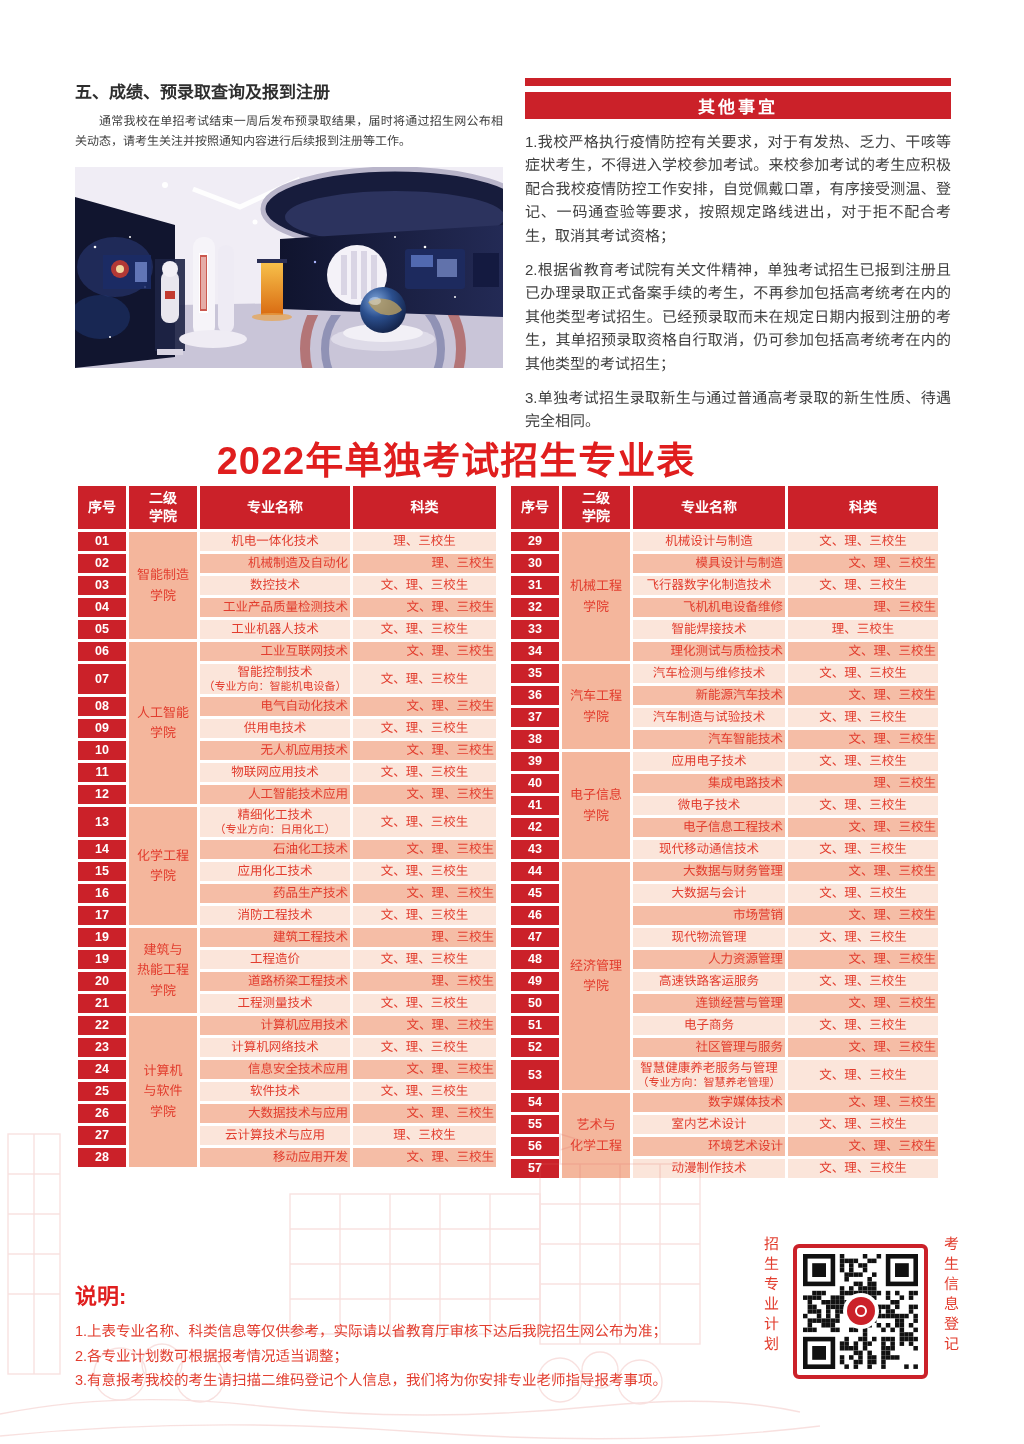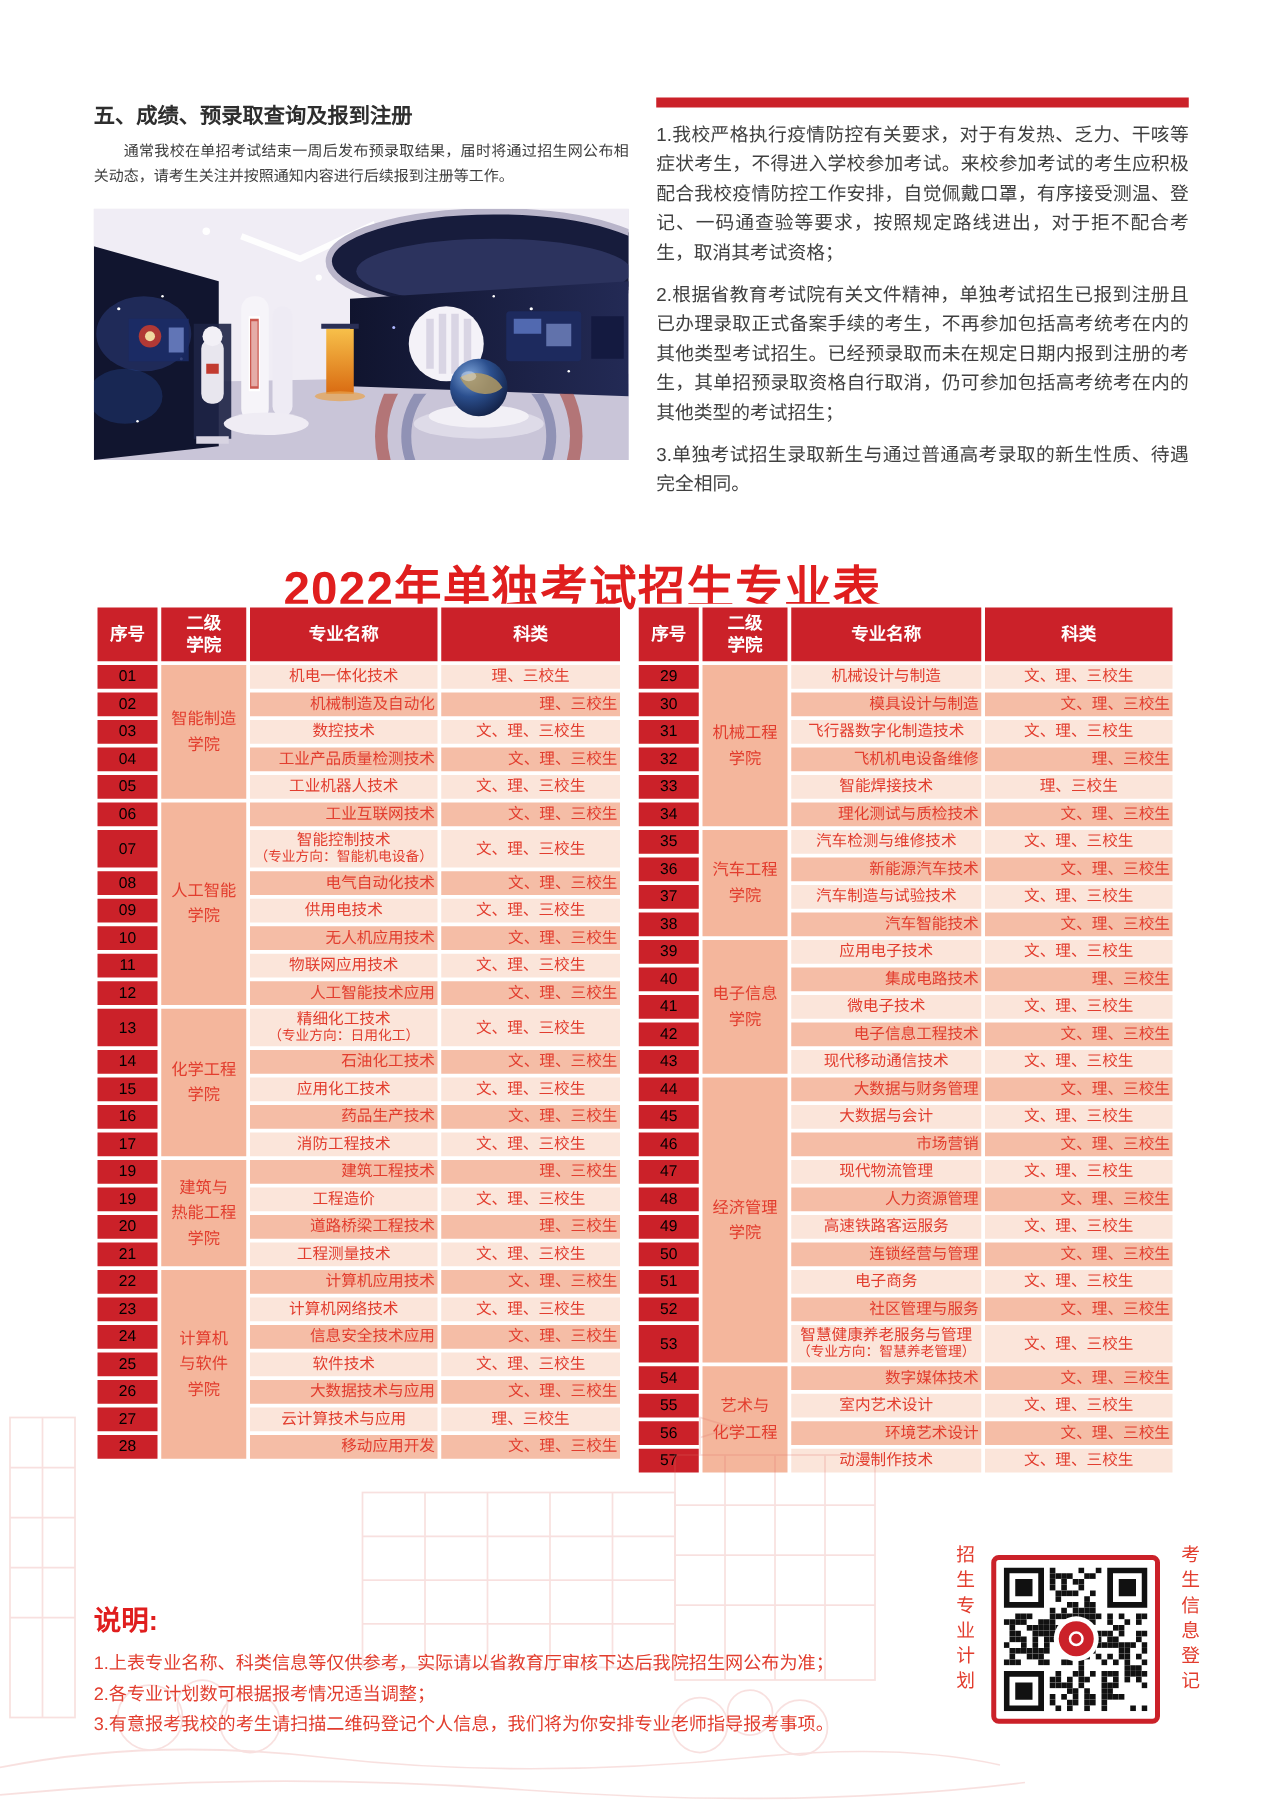--- a/index.html
+++ b/index.html
@@ -20,32 +20,32 @@
   .photo{width:428px;height:201px;margin-top:4px;overflow:hidden;background:#e9e6f0;}
   .photo svg{display:block;}
 
   .col-right{width:426px;}
   .thin-bar{height:8px;background:var(--accent);}
   .banner{margin-top:6px;height:27px;background:var(--accent);color:#fff;font-weight:bold;
           font-size:17px;letter-spacing:3px;display:flex;align-items:center;justify-content:center;}
   .col-right p{font-size:15px;color:var(--body-text);line-height:1.56;text-align:justify;margin:11px 0 0 0;}
 
   
-  .main-title{position:absolute;left:0;top:424px;width:900px;text-align:center;margin:16px;
+  .main-title{position:absolute;left:0;top:424px;width:900px;text-align:center;margin:6px;
               font-size:38px;font-weight:900;color:var(--title-red);letter-spacing:1px;}
 
   
   .tables{position:absolute;left:75px;top:483px;display:flex;gap:9px;align-items:flex-start;}
   table.spec-table{border-collapse:separate;border-spacing:3px;table-layout:fixed;background:#fff;}
   .spec-table th{background:var(--accent);color:#fff;font-size:14px;font-weight:bold;
                  padding:4px 2px;height:42px;text-align:center;vertical-align:middle;
                  white-space:pre-line;line-height:1.25;}
   .spec-table td{font-size:12.5px;color:var(--text-red);text-align:center;vertical-align:middle;
                  padding:1px 2px;height:19px;line-height:15px;}
-  .spec-table td.no{background:var(--accent);color:#000000;font-size:12.5px;font-weight:normal;}
+  .spec-table td.no{background:var(--accent);color:#ffffff;font-size:12.5px;font-weight:bold;}
   .spec-table td.college{background:var(--college-bg);white-space:pre-line;font-size:13px;line-height:1.55;}
   .spec-table tr.light td.shade{background:var(--row-light);}
   .spec-table tr.dark td.shade{background:var(--row-dark);text-align:right;}
   .spec-table .sub{font-size:11px;line-height:13px;}
 
   
   .bottom{position:absolute;left:75px;top:1278px;width:900px;}
   .notes h3{color:var(--title-red);font-size:22px;font-weight:bold;margin:0 0 12px 0;}
   .notes p{color:var(--text-red);font-size:14.5px;margin:5px 0;line-height:1.35;}
   .qr-area{position:absolute;right:14px;top:-42px;display:flex;gap:12px;align-items:center;}
@@ -159,20 +159,21 @@
           <ellipse cx="308" cy="166" rx="40" ry="9" fill="#f2f0f6"></ellipse>
           <circle cx="308" cy="143" r="23" fill="url(#globeG)"></circle>
           <path d="M293 135 q10 -6 22 -2 q8 3 12 10 q-6 6 -16 5 q-12 -1 -18 -13z" fill="#b99e5f" opacity="0.8"></path>
           <ellipse cx="300" cy="134" rx="6" ry="4" fill="#ffffff" opacity="0.35"></ellipse>
         </svg>
       </div>
     </div>
 
     <div class="col-right">
       <div class="thin-bar"></div>
+      <div class="banner">其他事宜</div>
       <p>1.我校严格执行疫情防控有关要求，对于有发热、乏力、干咳等症状考生，不得进入学校参加考试。来校参加考试的考生应积极配合我校疫情防控工作安排，自觉佩戴口罩，有序接受测温、登记、一码通查验等要求，按照规定路线进出，对于拒不配合考生，取消其考试资格；</p>
       <p>2.根据省教育考试院有关文件精神，单独考试招生已报到注册且已办理录取正式备案手续的考生，不再参加包括高考统考在内的其他类型考试招生。已经预录取而未在规定日期内报到注册的考生，其单招预录取资格自行取消，仍可参加包括高考统考在内的其他类型的考试招生；</p>
       <p>3.单独考试招生录取新生与通过普通高考录取的新生性质、待遇完全相同。</p>
     </div>
   </div>
 
   <h1 class="main-title">2022年单独考试招生专业表</h1>
 
   <div class="tables">
       <table class="spec-table">

